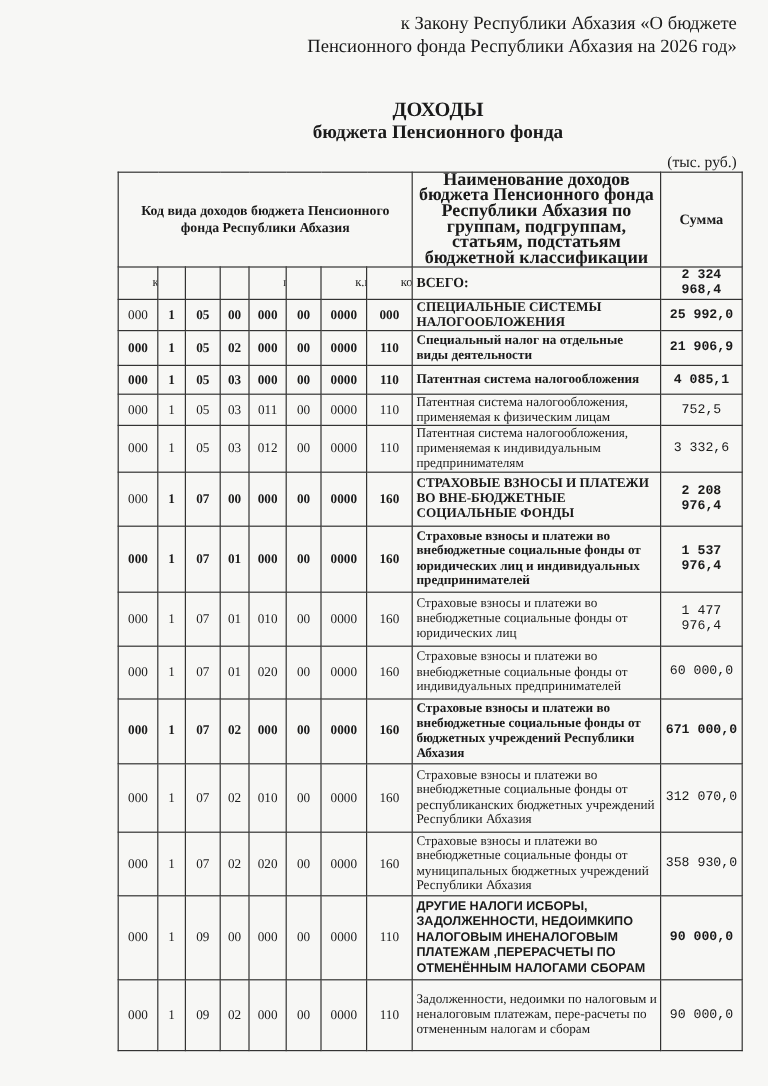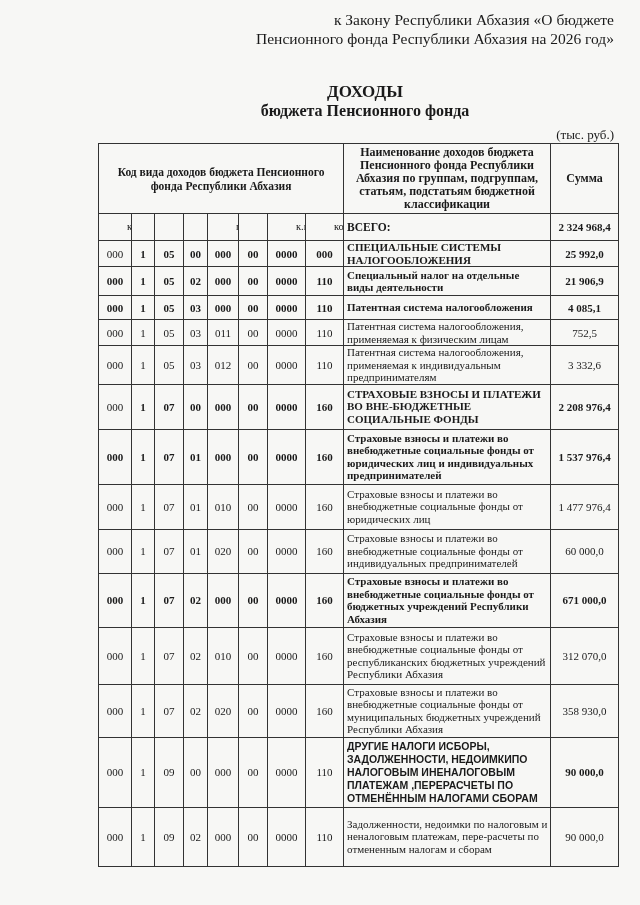--- a/index.html
+++ b/index.html
@@ -12,27 +12,27 @@
   .title .t1 { font-size:17px; line-height:19px; }
   .title .t2 { font-size:16px; line-height:19px; }
   .units { position:absolute; right:26px; top:127px; font-size:13px; }
   table {
     position:absolute; left:98px; top:143px; width:520px;
     border-collapse:collapse; table-layout:fixed; font-size:11px;
   }
   td, th { border:1px solid #333; padding:0 2px; vertical-align:middle; overflow:hidden; }
   th { font-weight:bold; }
   .hdr-code { height:69px; font-size:11.5px; text-align:center; line-height:14px; }
-  .hdr-name { font-size:12px; text-align:center; line-height:13px; }
+  .hdr-name { font-size:15px; text-align:center; line-height:13px; }
   .hdr-sum { font-size:12px; text-align:center; }
   .sub { font-weight:normal; font-size:10.5px; line-height:12px; text-align:center; height:26px;padding-left:28px; }
   .code { text-align:center; font-size:11px; }
   .b { font-weight:bold; }
   .name { text-align:left; font-size:11px; line-height:12.5px; padding-left:3px; }
-  .sum { text-align:center; font-size:11px; }
+  .sum { text-align:center; font-size:11px;font-family:Liberation Mono, monospace; }
   .sans { font-family:"Liberation Sans", sans-serif; font-size:10.5px; line-height:13px; }
   .total-label { font-weight:bold; font-size:11.5px; text-align:left; padding-left:3px; }
 </style>
 </head>
 <body>
 
 <div class="annex">
   <div>к Закону Республики Абхазия «О бюджете</div>
   <div>Пенсионного фонда Республики Абхазия на 2026 год»</div>
 </div>

